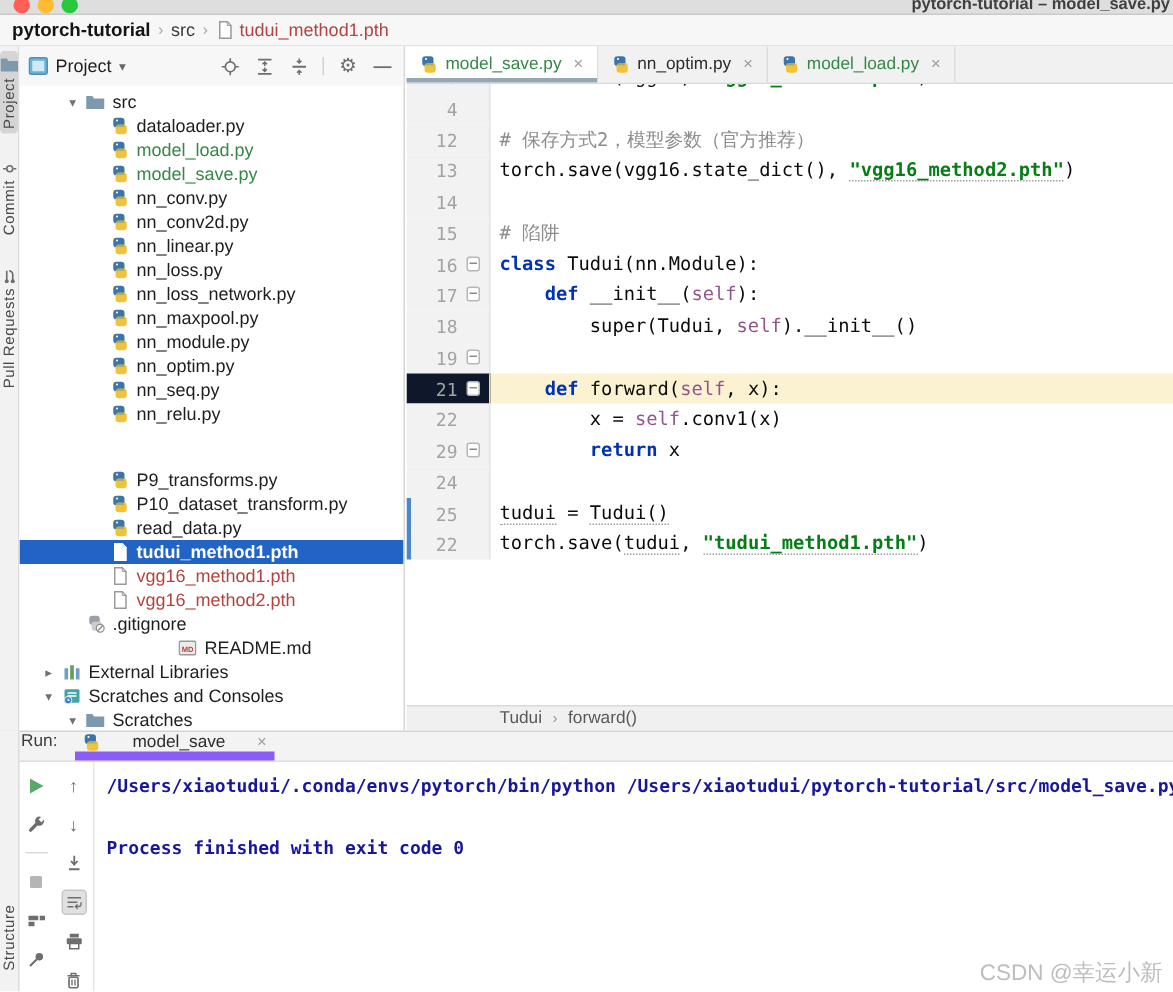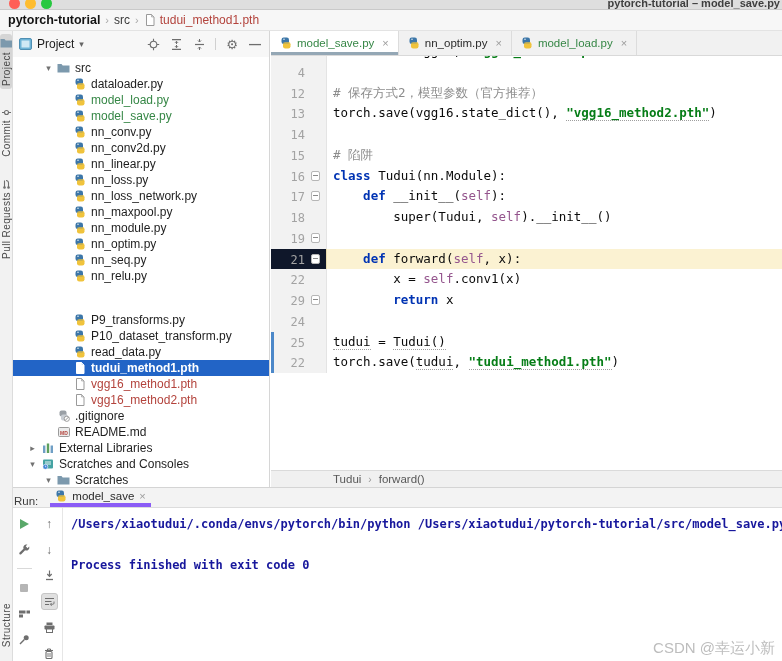--- a/index.html
+++ b/index.html
@@ -86,24 +86,24 @@
   .tk-num{color:var(--number,#1750eb);}
   .tk-slf,.tk-kwarg{color:var(--self-param,#94558d);}
   .tk-u{border-bottom:1px dotted #9e9e9e;}
   #ebc{position:absolute;left:0;right:0;bottom:0;height:17px;background:#f0f0f0;border-top:1px solid #dadada;
        display:flex;align-items:center;padding-left:62px;font-size:11.5px;color:#585858;gap:7px;box-sizing:border-box;}
   .ebsep{color:#999;font-size:10px;}
 
   
   #runpanel{position:absolute;left:0;top:487px;width:782px;height:174px;background:#fff;
             border-top:1px solid #d4d4d4;box-sizing:border-box;z-index:4;}
-  #runheader{height:20px;background:#f3f3f3;border-bottom:1px solid #dcdcdc;display:flex;align-items:flex-end;
+  #runheader{height:20px;background:#f3f3f3;border-bottom:1px solid #dcdcdc;display:flex;align-items:flex-start;
              padding-left:14px;box-sizing:border-box;gap:12px;}
   #runlabel{font-size:11.5px;color:#3c3c3c;}
-  #runtab{display:flex;align-items:center;gap:5px;height:100%;border-bottom:4px solid #8b5cf6;
+  #runtab{display:flex;align-items:center;gap:21px;height:100%;border-bottom:6px solid #8b5cf6;
           box-sizing:border-box;padding:0 5px;font-size:11.5px;color:#2b2b2b;}
   #runtab .x{color:#9b9b9b;font-size:11px;}
   #runbody{position:absolute;top:20px;left:13px;right:0;bottom:0;background:#fff;}
   #rcol1{position:absolute;left:0px;top:7px;width:22px;display:flex;flex-direction:column;align-items:center;gap:9px;}
   #rcol2{position:absolute;left:25px;top:7px;width:22px;display:flex;flex-direction:column;align-items:center;gap:9px;}
   .ric{width:17px;height:17px;display:flex;align-items:center;justify-content:center;color:#6e6e6e;
        font-size:12px;border-radius:3px;}
   .ric.selbox{background:#e0e0e0;border:1px solid #c6c6c6;box-sizing:border-box;}
   .rdiv{width:15px;height:1px;background:#d9d9d9;margin:1px 0;}
   #console{position:absolute;left:49px;top:0;right:0;bottom:0;border-left:1px solid #e6e6e6;
@@ -445,21 +445,21 @@
           <span class="icn">
             <svg width="12" height="12" viewBox="0 0 12 12">
               <rect x="1.5" y="0.5" width="7" height="6" rx="2" fill="#9aa0a6"></rect>
               <rect x="3" y="4.5" width="7" height="6" rx="2" fill="#c9ced4"></rect>
               <circle cx="8.8" cy="8.8" r="2.6" fill="#fff" stroke="#8a8a8a" stroke-width="0.8"></circle>
               <path d="M7 10.6 L10.6 7" stroke="#8a8a8a" stroke-width="0.9"></path>
             </svg>
           </span>
           <span class="lab">.gitignore</span>
         </div>
-        <div class="trow" style="padding-left: 28px;">
+        <div class="trow" style="padding-left: 28px; justify-content: center;">
           <span class="chv"></span>
           <span class="icn">
             <svg width="12" height="12" viewBox="0 0 12 12">
               <rect x="0.5" y="1.5" width="11" height="9" rx="1" fill="#ececec" stroke="#9a9a9a"></rect>
               <text x="6" y="8.8" font-size="5" text-anchor="middle" fill="#b3433c" font-family="sans-serif" font-weight="bold">MD</text>
             </svg>
           </span>
           <span class="lab">README.md</span>
         </div>
         <div class="trow" style="padding-left: 12px;">

